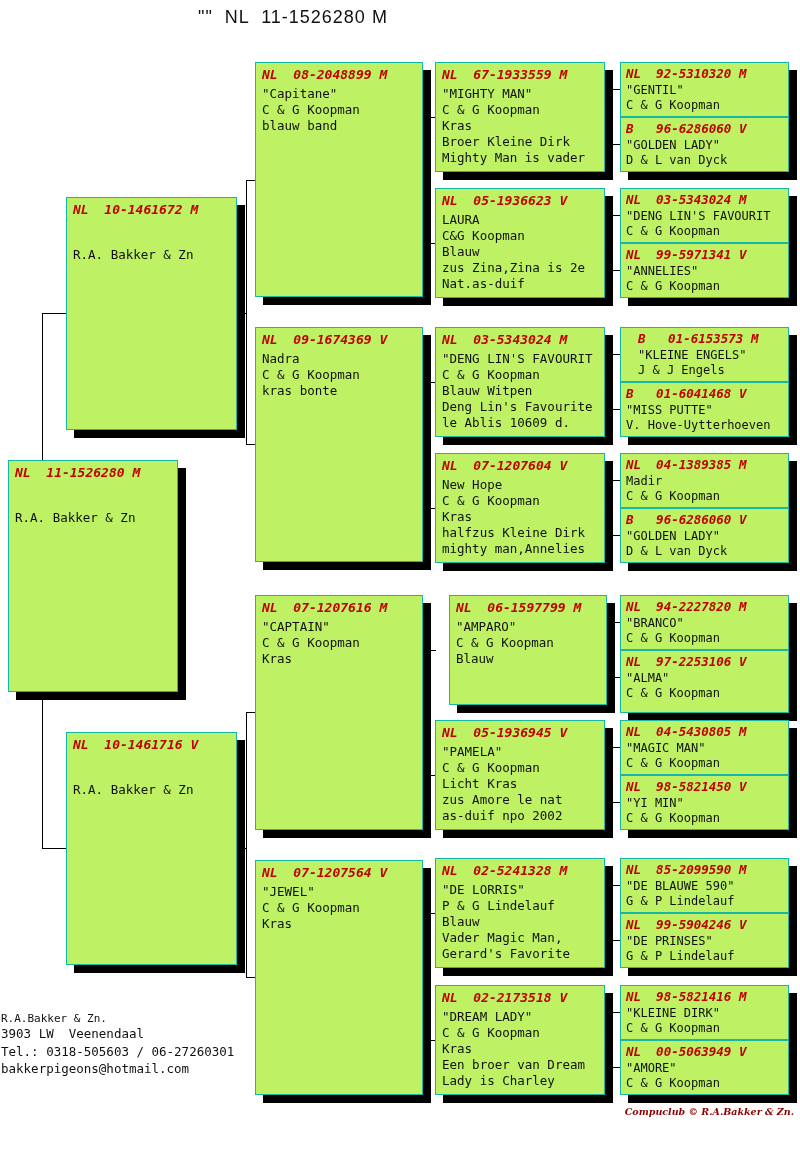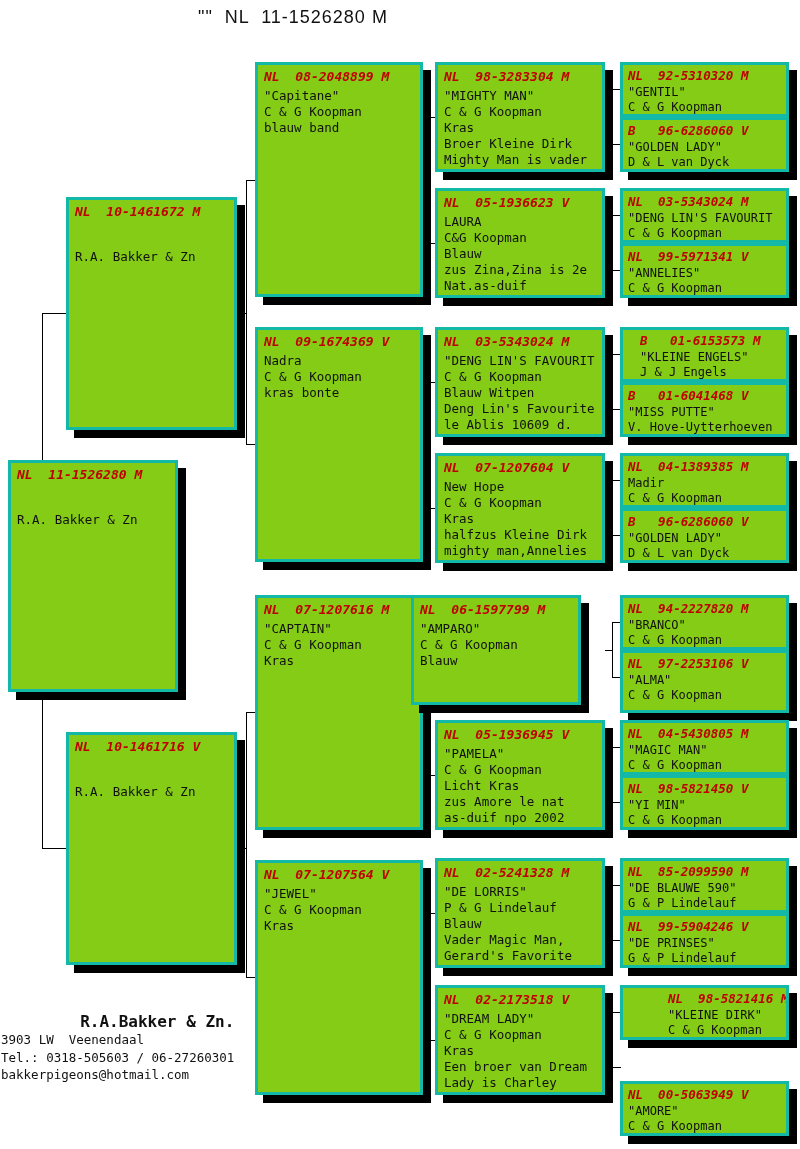--- a/index.html
+++ b/index.html
@@ -1,32 +1,32 @@
 <!DOCTYPE html>
 <html><head>
 <meta charset="utf-8">
 <style>
   html,body{margin:0;padding:0;background:#fff;}
   #page{position:relative;width:800px;height:1149px;background:#ffffff;overflow:hidden;
         font-family:"DejaVu Sans Mono",monospace;}
   #title{position:absolute;left:198px;top:7px;font-family:"Liberation Sans",sans-serif;
          font-size:18px;color:#111;letter-spacing:1px;white-space:pre;}
-  .pbox{position:absolute;background:#84cc16;border:3px solid #14b8a6;box-sizing:border-box;
+  .pbox{position:absolute;background:#bef264;border:1px solid #14b8a6;box-sizing:border-box;
         box-shadow:8px 8px 0 #000;z-index:2;overflow:hidden;}
   .ring{font-family:"DejaVu Sans Mono",monospace;font-style:italic;font-weight:bold;
         font-size:13px;color:#c00000;padding:4px 6px 2px 6px;white-space:pre;}
   .lines{padding:2px 0 0 0;}
   .bline{font-size:12.5px;height:16px;line-height:16px;padding:0 6px;white-space:pre;color:#111;}
   .wide .lines{margin-top:26px;}
   .small .ring{font-size:12.5px;padding:3px 5px 1px 5px;}
   .small .lines{padding-top:1px;}
   .small .bline{font-size:12px;height:15px;line-height:15px;padding:0 5px;}
   .cline{position:absolute;background:#000;z-index:1;}
   #contact{position:absolute;left:1px;top:1012px;color:#111;}
-  #contact .cname{font-weight:bold;font-size:16px;white-space:pre;text-align:right;}
+  #contact .cname{font-weight:normal;font-size:11px;white-space:pre;}
   #contact .cl{font-size:12.5px;margin-top:0;height:17.5px;line-height:17.5px;white-space:pre;}
   #contact .cl:first-of-type{margin-top:7px;}
   #footer{position:absolute;right:6px;top:1106px;font-family:"DejaVu Serif",serif;
           font-style:italic;font-weight:bold;font-size:9.5px;color:#8b0000;white-space:pre;}
 </style>
 </head>
 <body>
 
 <div id="page">
   <div id="title">""  NL  11-1526280 M</div>
@@ -78,21 +78,21 @@
   <div class="pbox" style="left:255px;top:860px;width:168px;height:235px">
     <div class="ring">NL  07-1207564 V</div>
     <div class="lines">
         <div class="bline">"JEWEL"</div>
         <div class="bline">C &amp; G Koopman</div>
         <div class="bline">Kras</div>
       </div>
   </div>
 
   <div class="pbox" style="left:435px;top:62px;width:170px;height:110px">
-    <div class="ring">NL  98-3283304 M</div>
+    <div class="ring">NL  67-1933559 M</div>
     <div class="lines">
         <div class="bline">"MIGHTY MAN"</div>
         <div class="bline">C &amp; G Koopman</div>
         <div class="bline">Kras</div>
         <div class="bline">Broer Kleine Dirk</div>
         <div class="bline">Mighty Man is vader</div>
       </div>
   </div>
   <div class="pbox" style="left:435px;top:188px;width:170px;height:110px">
     <div class="ring">NL  05-1936623 V</div>
@@ -117,21 +117,21 @@
   <div class="pbox" style="left:435px;top:453px;width:170px;height:110px">
     <div class="ring">NL  07-1207604 V</div>
     <div class="lines">
         <div class="bline">New Hope</div>
         <div class="bline">C &amp; G Koopman</div>
         <div class="bline">Kras</div>
         <div class="bline">halfzus Kleine Dirk</div>
         <div class="bline">mighty man,Annelies</div>
       </div>
   </div>
-  <div class="pbox" style="left:411px;top:595px;width:170px;height:110px">
+  <div class="pbox" style="left:449px;top:595px;width:158px;height:110px">
     <div class="ring">NL  06-1597799 M</div>
     <div class="lines">
         <div class="bline">"AMPARO"</div>
         <div class="bline">C &amp; G Koopman</div>
         <div class="bline">Blauw</div>
       </div>
   </div>
   <div class="pbox" style="left:435px;top:720px;width:170px;height:110px">
     <div class="ring">NL  05-1936945 V</div>
     <div class="lines">
@@ -255,28 +255,28 @@
           <div class="bline">G &amp; P Lindelauf</div>
         </div>
       </div>
       <div class="pbox small" style="left: 620px; top: 913px; width: 169px; height: 55px;">
         <div class="ring">NL  99-5904246 V</div>
         <div class="lines">
           <div class="bline">"DE PRINSES"</div>
           <div class="bline">G &amp; P Lindelauf</div>
         </div>
       </div>
-      <div class="pbox small" style="left: 620px; top: 985px; width: 169px; height: 55px; padding-left: 40px;">
+      <div class="pbox small" style="left: 620px; top: 985px; width: 169px; height: 55px;">
         <div class="ring">NL  98-5821416 M</div>
         <div class="lines">
           <div class="bline">"KLEINE DIRK"</div>
           <div class="bline">C &amp; G Koopman</div>
         </div>
       </div>
-      <div class="pbox small" style="left: 620px; top: 1040px; width: 169px; height: 55px; margin-top: 41px;">
+      <div class="pbox small" style="left: 620px; top: 1040px; width: 169px; height: 55px;">
         <div class="ring">NL  00-5063949 V</div>
         <div class="lines">
           <div class="bline">"AMORE"</div>
           <div class="bline">C &amp; G Koopman</div>
         </div>
       </div>
     </div>
 
   <div id="connectors">
       <div class="cline" style="left: 42px; top: 313px; width: 24px; height: 1px;"></div>

